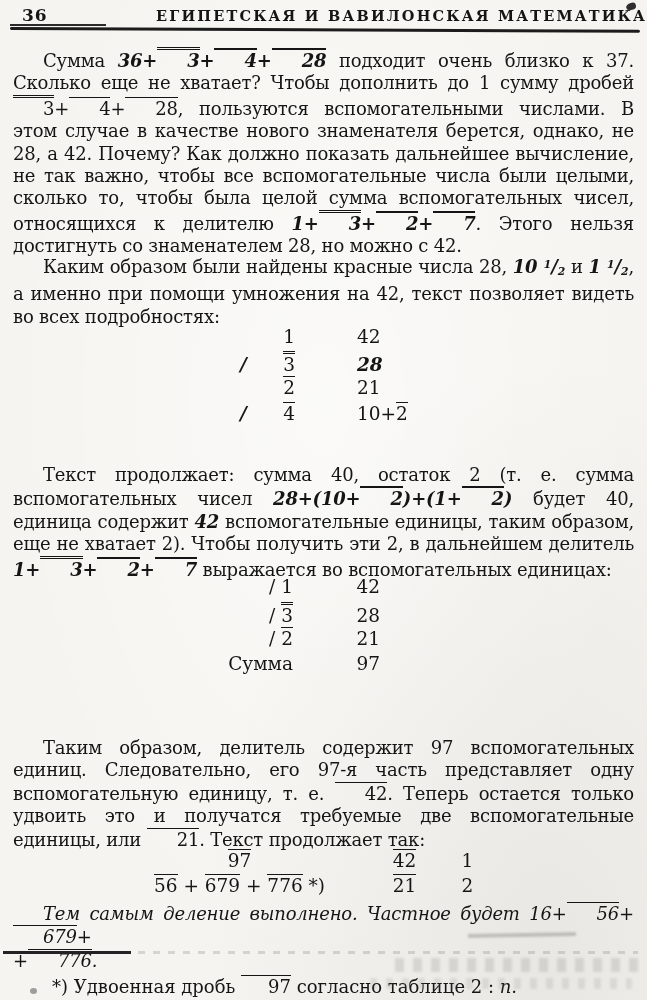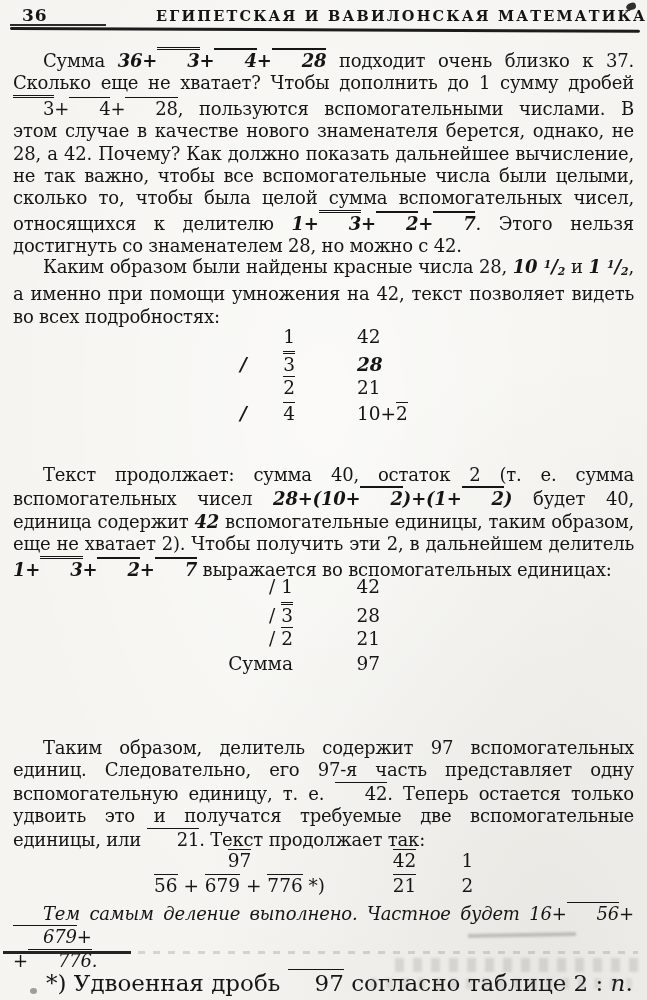--- a/index.html
+++ b/index.html
@@ -50,22 +50,22 @@
   #table-3 { left:97px; top:849px; }
   .t3row { height:25px; }
   .t3c1 { display:inline-block; width:285px; text-align:center; }
   .t3c2 { display:inline-block; width:45px; text-align:center; }
   .t3c3 { display:inline-block; width:25px; margin-left:28px; text-align:center; }
 
   .fn-rule { position:absolute; left:3px; top:951px; width:128px; height:3px; background:#232323; }
   .fn-rule-ghost { position:absolute; left:138px; top:951px; width:500px; height:3px; opacity:.45;
     background:repeating-linear-gradient(90deg, rgba(90,90,90,.45) 0 7px, transparent 7px 15px);
     filter:blur(0.6px); }
-  #footnote { position:absolute; left:13px; top:963px; width:621px; margin:6px;
-    font-size:23px; text-indent:27px; }
+  #footnote { position:absolute; left:13px; top:963px; width:621px; margin:12px;
+    font-size:18px; text-indent:27px; }
 
   .smudge { position:absolute; pointer-events:none; }
   .smudge-a { left:468px; top:933px; width:108px; height:4px;
     background:rgba(110,110,110,.35); filter:blur(1px); transform:rotate(-1deg); }
   .smudge-b { left:395px; top:958px; width:245px; height:14px; filter:blur(1px); opacity:.8;
     background:repeating-linear-gradient(90deg, rgba(110,110,108,.22) 0 9px, transparent 9px 18px); }
   .smudge-c { left:370px; top:978px; width:262px; height:11px; filter:blur(1px); opacity:.7;
     background:repeating-linear-gradient(90deg, rgba(120,118,112,.20) 0 7px, transparent 7px 16px); }
   .corner-mark { left:626px; top:3px; width:10px; height:7px; background:#2f2f2f;
     border-radius:60% 40% 50% 50%; transform:rotate(-12deg);

